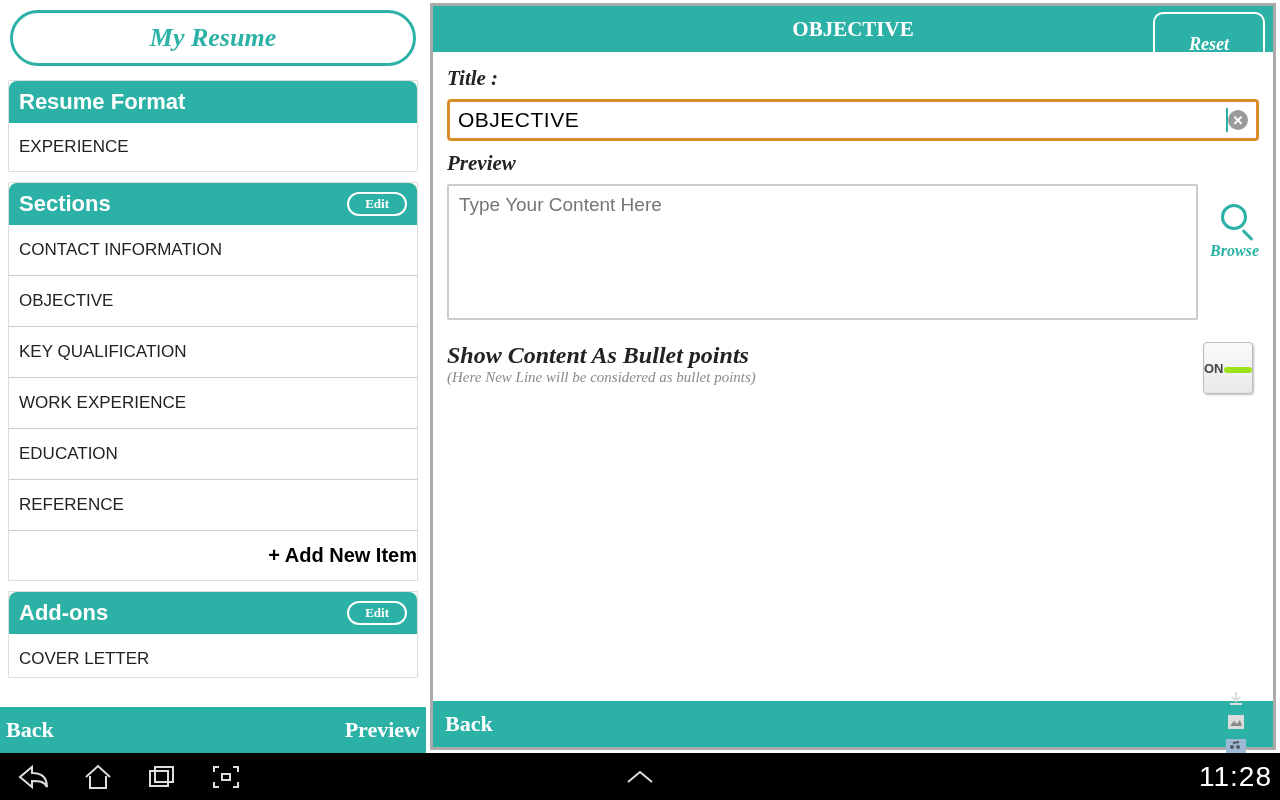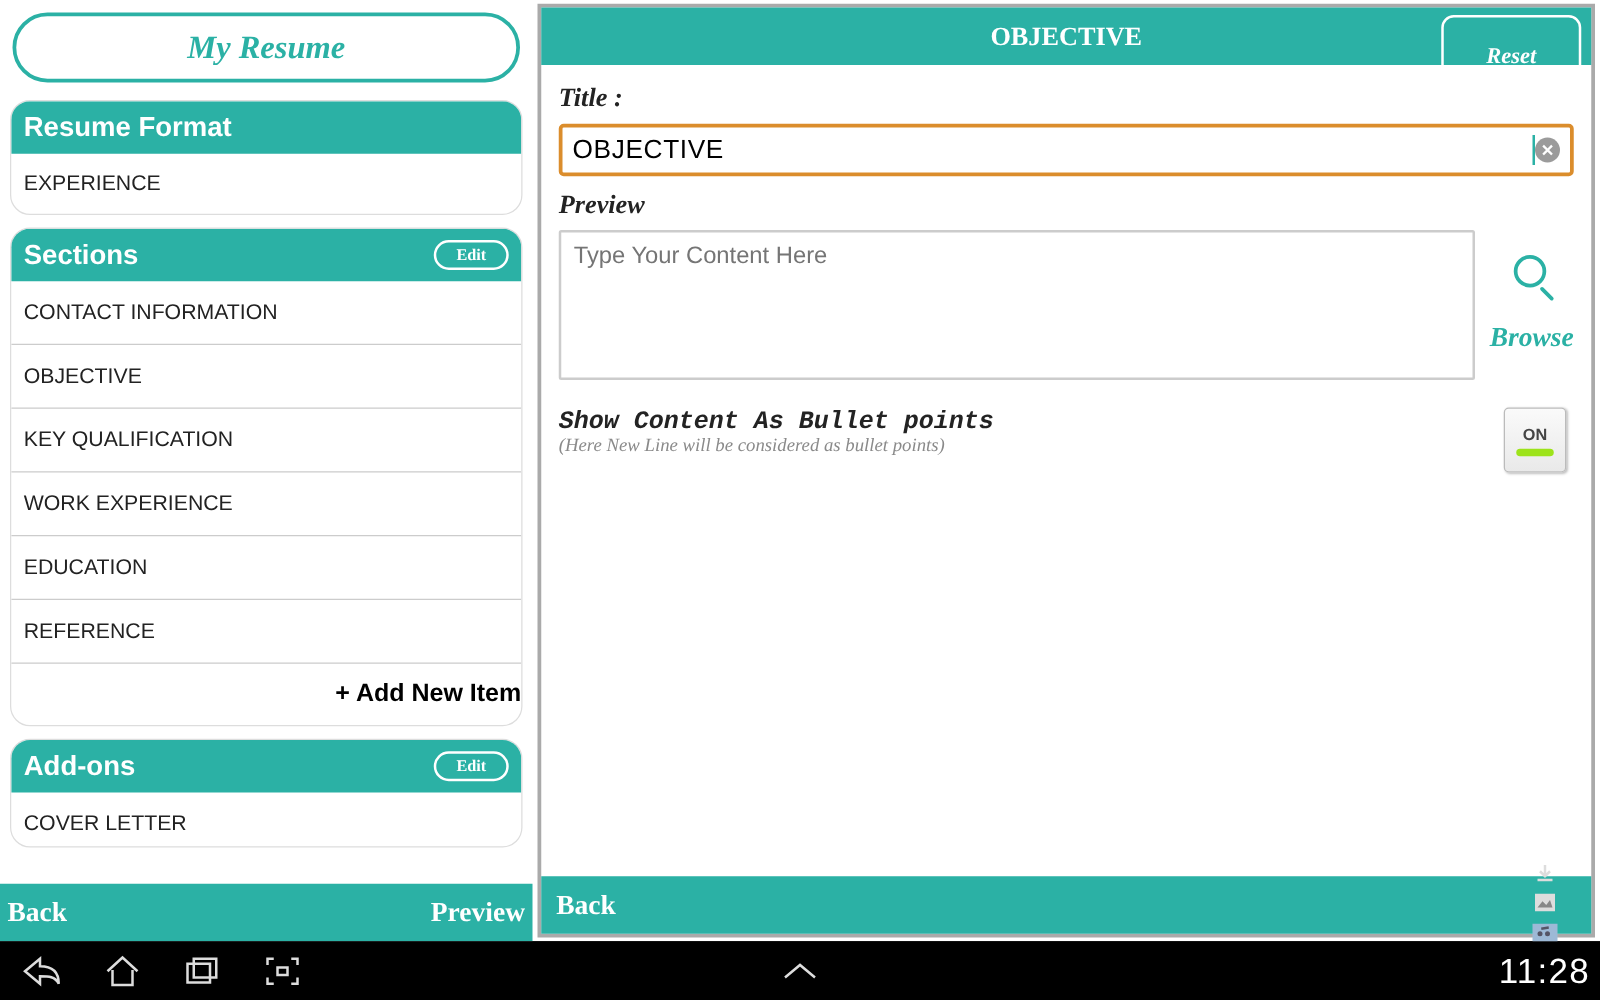--- a/index.html
+++ b/index.html
@@ -1,50 +1,50 @@
 <!DOCTYPE html>
 <html><head>
 <meta charset="utf-8">
 <style>
 * { box-sizing: border-box; margin: 0; padding: 0; }
 body { font-family: Georgia, serif; background: #000; width: 1280px; height: 800px; overflow: hidden; position: relative; }
 .app { display: flex; width: 1280px; height: 753px; background: #fff; }
 .left-panel { width: 426px; position: relative; background: #fff; display: flex; flex-direction: column; }
 .title-pill { margin: 10px; border: 3px solid #2bb1a5; border-radius: 30px; text-align: center; padding: 10px 0; }
 .title-pill div { font-style: italic; font-weight: bold; font-size: 26px; color: #2bb1a5; }
-.section-card { margin: 4px 8px 10px 8px; border: 1px solid #ddd; border-radius: 16px; overflow: hidden; }
+.section-card { margin: 4px 8px 10px 8px; border: 1px solid #ddd; border-radius: 1px; overflow: hidden; }
 .teal-header { background: #2bb1a5; color: #fff; padding: 8px 10px; font-family: Arial, sans-serif; font-size: 22px; font-weight: bold; display: flex; align-items: center; justify-content: space-between; border-radius: 8px 8px 0 0; position: relative; }
 .edit-pill { border: 2px solid #fff; border-radius: 18px; padding: 2px 16px; font-family: Liberation Serif, serif; font-size: 13px; font-weight: bold; color: #fff; cursor: pointer; }
 .list-item { font-family: 'Helvetica Neue', Arial, sans-serif; font-weight: 300; font-size: 17px; color: #222; padding: 15px 10px; border-bottom: 1px solid #ccc; }
 .list-item.first-item { border-bottom: none; padding: 14px 10px; }
 .list-item.last-addon { border-bottom: none; padding-bottom: 8px;}
 .add-new { font-family: Arial, sans-serif; font-weight: bold; font-size: 20px; text-align: right; padding: 13px 0; }
 .left-bottom-bar { background: #2bb1a5; color: #fff; height: 46px; display: flex; justify-content: space-between; align-items: center; padding: 0 6px; font-family: Georgia, serif; font-size: 22px; font-weight: bold; }
 .left-bottom-bar span { cursor: pointer; }
 
 .right-panel { flex: 1; position: relative; display: flex; flex-direction: column; border: 3px solid #aaa; margin: 3px 4px 3px 4px; background: #fff; }
 .right-header { background: #2bb1a5; color: #fff; display: flex; align-items: center; justify-content: center; padding: 6px 10px; position: relative; font-family: Georgia, serif; font-size: 21px; font-weight: bold; height: 46px; }
 .reset-btn { position: absolute; right: 8px; top: 6px; border: 2px solid #fff; border-radius: 10px; padding: 20px 34px; font-style: italic; font-size: 18px; font-weight: bold; cursor: pointer; }
 .form-area { padding: 10px 14px; }
 .field-label { font-family: Georgia, serif; font-style: italic; font-weight: bold; font-size: 21px; color: #232323; margin: 4px 0 8px 0; }
 .title-input-wrap { position: relative; border: 3px solid #db8d2c; background: #fff; border-radius: 4px; display: flex; align-items: center; padding: 6px 8px; margin-bottom: 10px; }
 .title-input { border: none; outline: none; font-family: Arial, sans-serif; font-size: 21px; flex: 1; letter-spacing: 0.5px; }
 .title-input-cursor { border-right: 2px solid #2bb1a5; height: 24px; margin-right: auto; }
 .clear-x { width: 20px; height: 20px; border-radius: 50%; background: #9b9b9b; display: flex; align-items: center; justify-content: center; color: #fff; font-family: Arial; font-size: 13px; font-weight: bold; cursor: pointer; }
 .content-row { display: flex; gap: 12px; align-items: flex-start; }
-.content-textarea { flex: 1; height: 120px; border: 2px solid #ccc; border-radius: 2px; padding: 8px 10px; font-family: Arial, sans-serif; font-size: 19px; color: #15803d; resize: none; outline: none; max-width: 758px;}
+.content-textarea { flex: 1; height: 136px; border: 2px solid #ccc; border-radius: 2px; padding: 8px 10px; font-family: Arial, sans-serif; font-size: 19px; color: #15803d; resize: none; outline: none; max-width: 758px;}
 .browse-col { display: flex; flex-direction: column; align-items: center; margin-top: 20px; cursor: pointer; }
 .mag-glass { width: 36px; height: 36px; position: relative; }
 .mag-glass .circle { width: 26px; height: 26px; border: 3px solid #2bb1a5; border-radius: 50%; position: absolute; top: 0; left: 4px; }
 .mag-glass .handle { width: 3px; height: 14px; background: #2bb1a5; position: absolute; bottom: -2px; right: 4px; transform: rotate(-45deg); border-radius: 2px;}
-.browse-text { font-family: Georgia, serif; font-style: italic; font-weight: bold; color: #2bb1a5; font-size: 22px; margin-top: 17px; }
+.browse-text { font-family: Georgia, serif; font-style: italic; font-weight: bold; color: #2bb1a5; font-size: 16px; margin-top: 2px; }
 .bullet-row { display: flex; justify-content: space-between; align-items: flex-start; margin-top: 22px; }
-.bullet-labels .main { font-family: Liberation Mono, monospace; font-style: italic; font-weight: bold; font-size: 20px; color: #232323; }
+.bullet-labels .main { font-family: Liberation Serif, serif; font-style: italic; font-weight: bold; font-size: 24px; color: #232323; }
 .bullet-labels .sub { font-family: Georgia, serif; font-style: italic; font-size: 15px; color: #8a8a8a; }
-.toggle-on { width: 50px; height: 52px; border: 1px solid #bbb; border-radius: 4px; background: linear-gradient(#fafafa,#e9e9e9); box-shadow: 1px 1px 2px rgba(0,0,0,0.25); display: flex; flex-direction: column; align-items: center; justify-content: center; cursor: pointer; margin-right: 6px; }
+.toggle-on { width: 50px; height: 52px; border: 1px solid #bbb; border-radius: 4px; background: linear-gradient(#fafafa,#e9e9e9); box-shadow: 1px 1px 2px rgba(0,0,0,0.25); display: flex; flex-direction: row; align-items: center; justify-content: center; cursor: pointer; margin-right: 6px; }
 .toggle-on .txt { font-family: Arial; font-size: 13px; font-weight: bold; color: #444; }
 .toggle-on .bar { width: 30px; height: 6px; background: #9de31a; border-radius: 3px; margin-top: 4px; }
 .right-bottom-bar { background: #2bb1a5; color: #fff; font-family: Georgia, serif; font-weight: bold; font-size: 22px; padding: 10px 12px; margin-top: auto; cursor: pointer; }
 
 
 .navbar { position: absolute; bottom: 0; left: 0; width: 1280px; height: 47px; background: #000; display: flex; align-items: center; color: #fff; font-family: Arial, sans-serif; }
 .nav-left { display: flex; gap: 24px; padding-left: 14px; }
 .nav-icon { width: 40px; height: 32px; display: flex; align-items: center; justify-content: center; }
 .nav-center { position: absolute; left: 50%; transform: translateX(-50%); }
 .nav-right { margin-left: auto; display: flex; align-items: center; gap: 6px; padding-right: 8px; flex-direction: column; }

